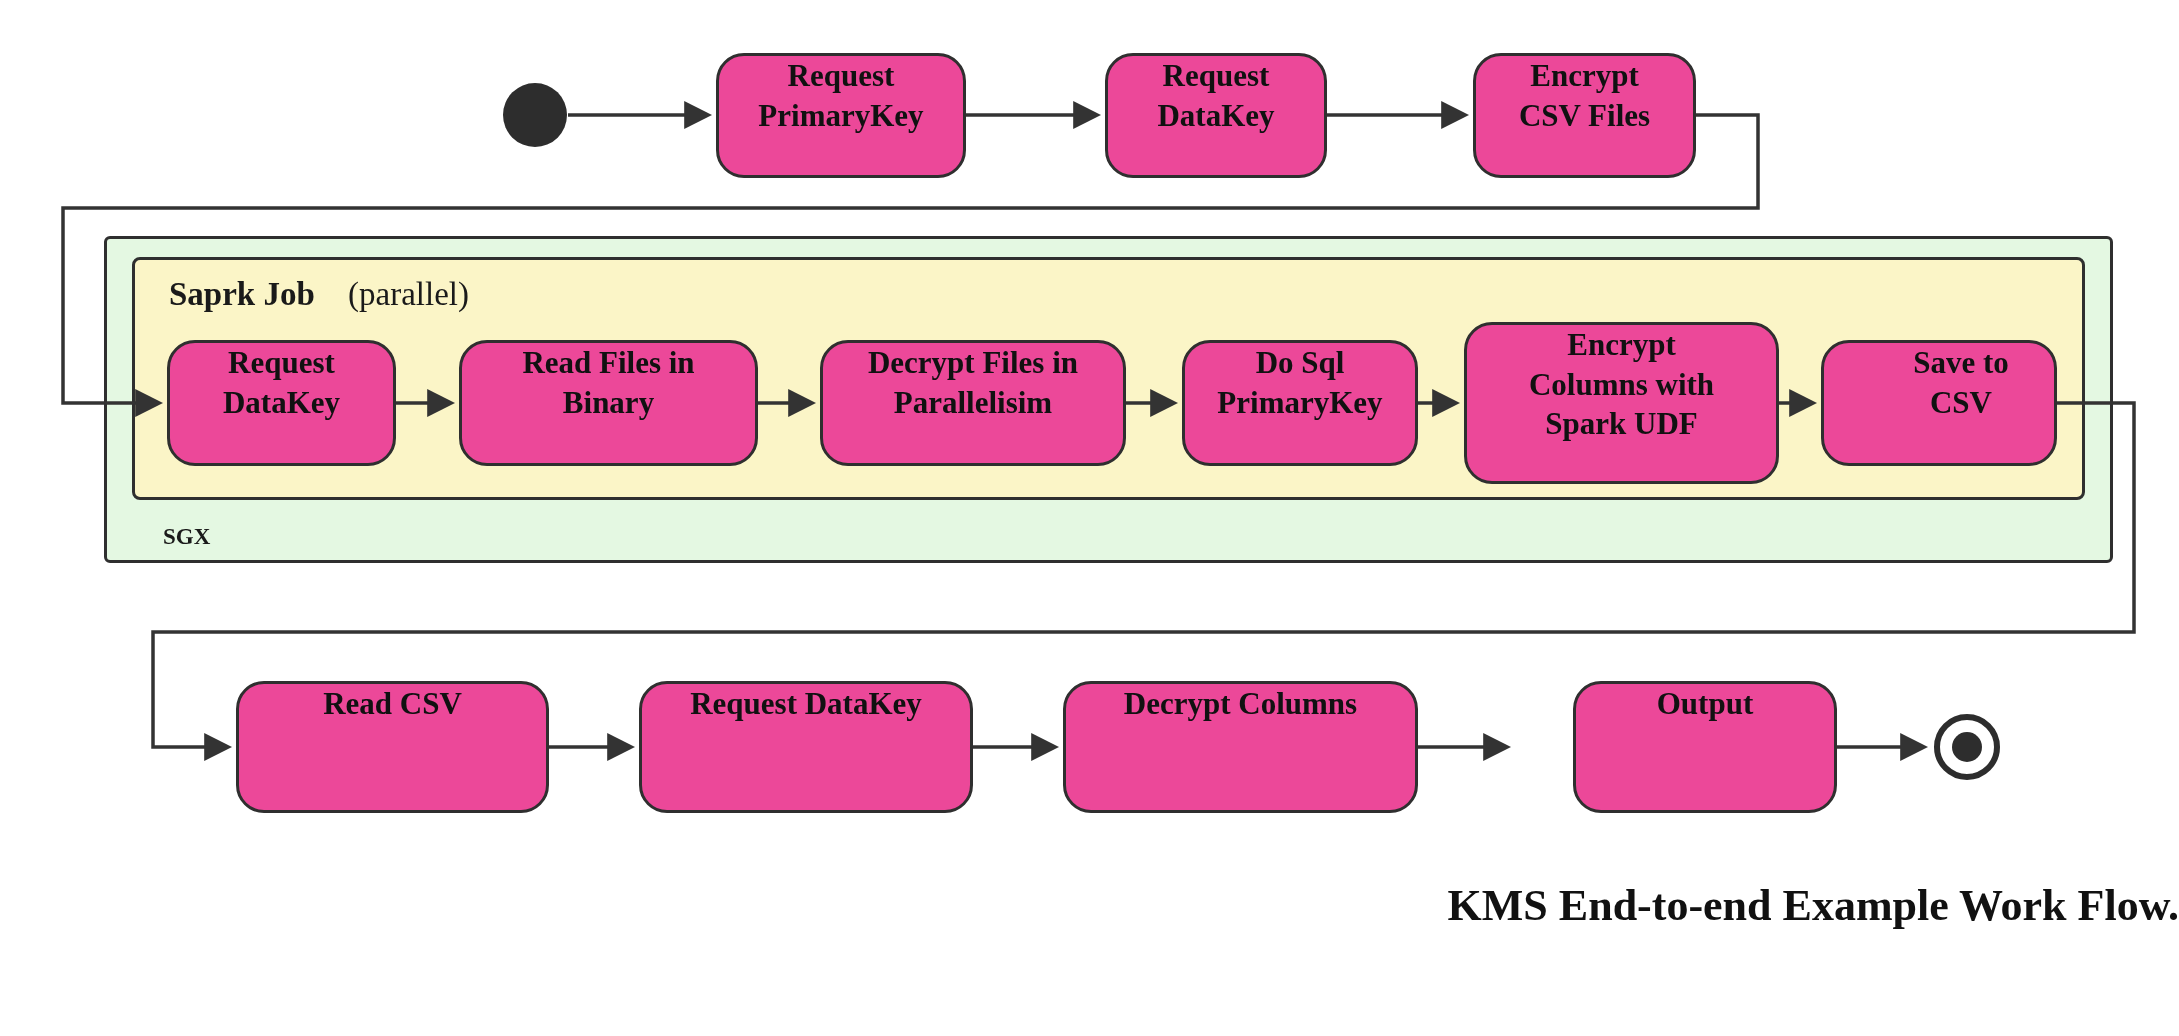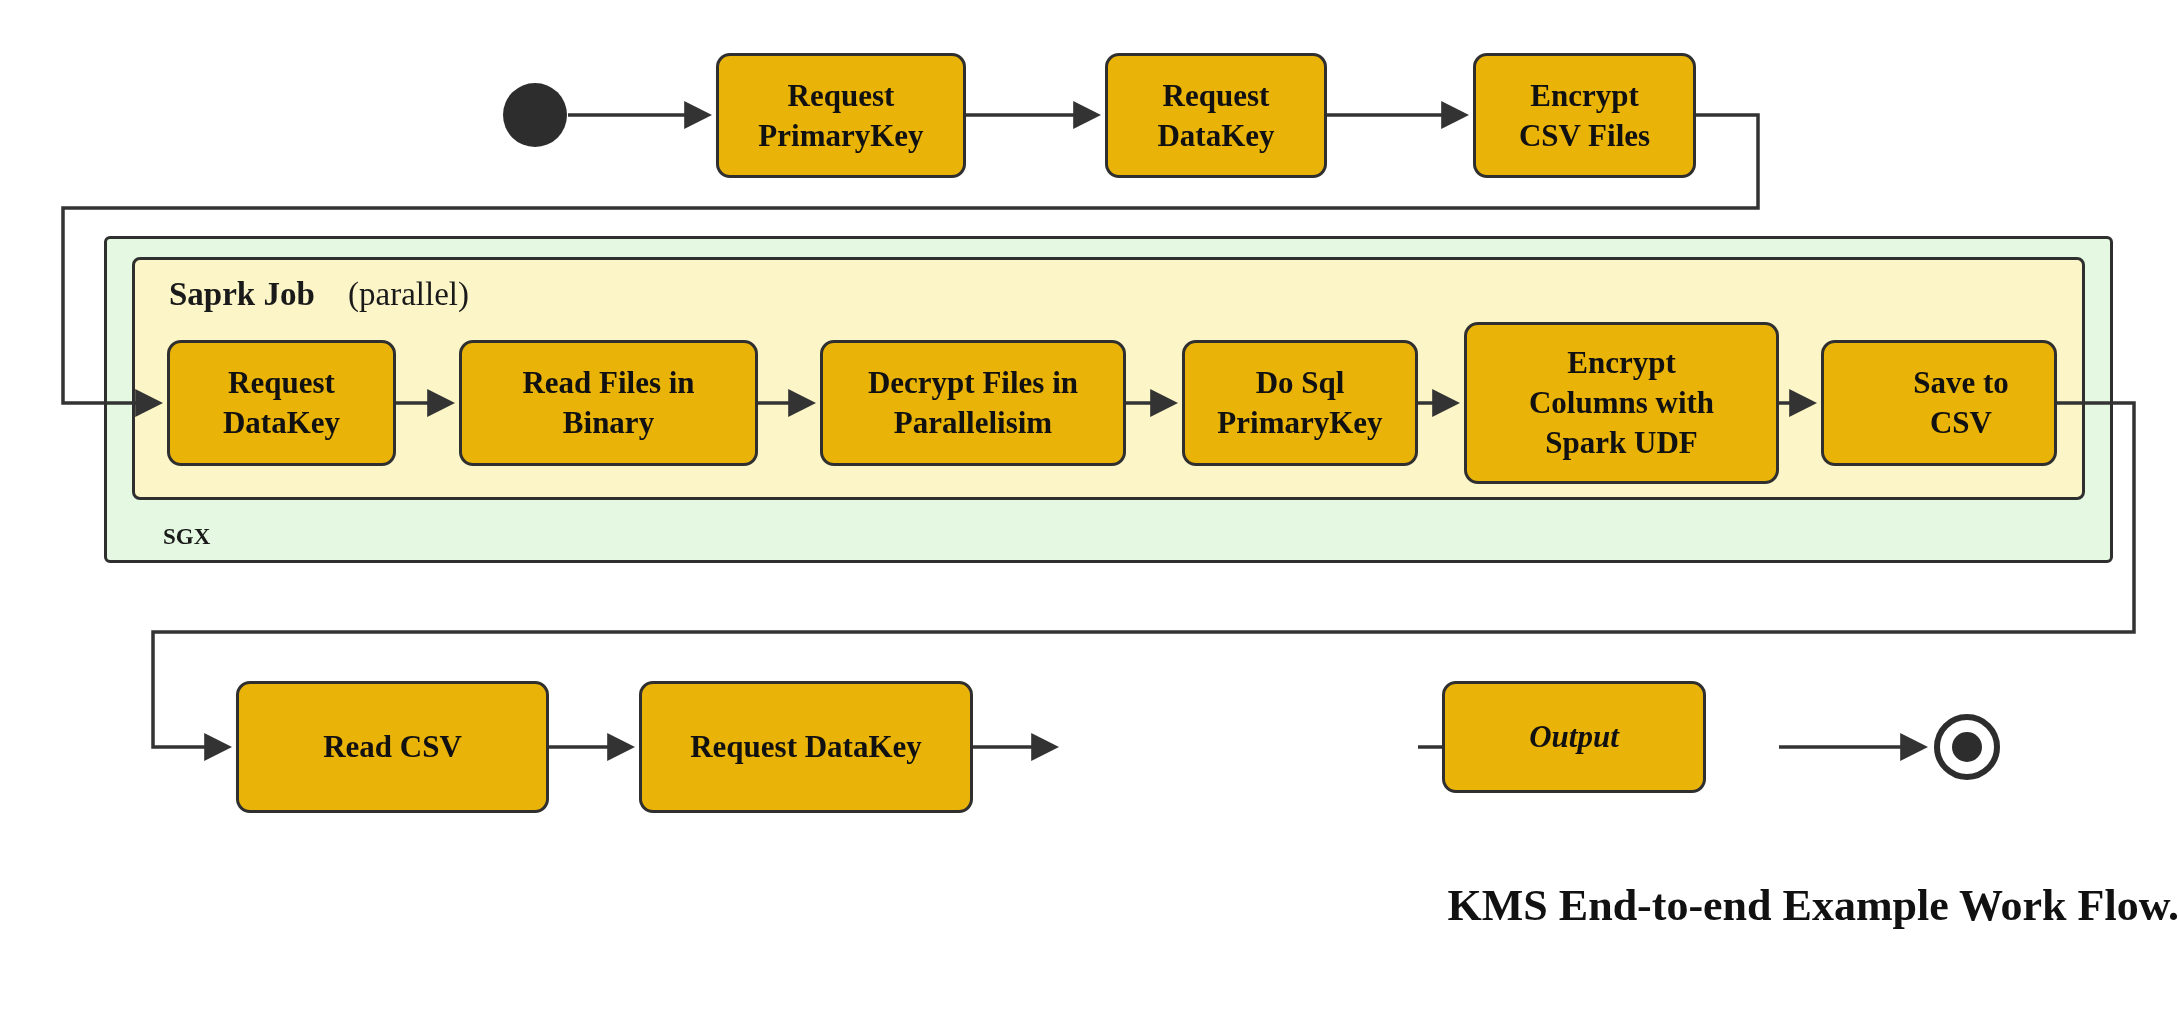--- a/index.html
+++ b/index.html
@@ -49,46 +49,45 @@
     width: 2179px; height: 1036px;
   }
   svg.edges path.edge {
     fill: none;
     stroke: #333333;
     stroke-width: 3.5;
   }
   
   .node {
     position: absolute;
-    background: #eab308;
+    background: #ec4899;
     border: 3.5px solid #2f2f2f;
-    border-radius: 14px;
+    border-radius: 28px;
     display: flex;
-    align-items: center;
     justify-content: center;
     text-align: center;
     font-weight: bold;
     font-size: 31px;
     line-height: 1.28;
     color: #111111;
   }
   .node .lbl { white-space: pre-line; padding: 0 12px; }
   .n1  { left: 716px;  top: 53px;  width: 250px; height: 125px; }
   .n2  { left: 1105px; top: 53px;  width: 222px; height: 125px; }
   .n3  { left: 1473px; top: 53px;  width: 223px; height: 125px; }
   .n4  { left: 167px;  top: 340px; width: 229px; height: 126px; }
   .n5  { left: 459px;  top: 340px; width: 299px; height: 126px; }
   .n6  { left: 820px;  top: 340px; width: 306px; height: 126px; }
   .n7  { left: 1182px; top: 340px; width: 236px; height: 126px; }
   .n8  { left: 1464px; top: 322px; width: 315px; height: 162px; }
   .n9  { left: 1821px; top: 340px; width: 236px; height: 126px; padding-left: 44px; }
   .n10 { left: 236px;  top: 681px; width: 313px; height: 132px; }
   .n11 { left: 639px;  top: 681px; width: 334px; height: 132px; }
   .n12 { left: 1063px; top: 681px; width: 355px; height: 132px; }
-  .n13 { left: 1442px; top: 681px; width: 264px; height: 112px; font-style: italic; }
+  .n13 { left: 1573px; top: 681px; width: 264px; height: 132px; }
   
   .title {
     position: absolute;
     left: 0; top: 880px;
     width: 2179px;
     text-align: right;
     font-weight: bold;
     font-size: 44px;
     color: #111111;
   }
@@ -172,19 +171,22 @@
   </div>
   <div class="node n9">
     <span class="lbl">Save to CSV</span>
   </div>
   <div class="node n10">
     <span class="lbl">Read CSV</span>
   </div>
   <div class="node n11">
     <span class="lbl">Request DataKey</span>
   </div>
+  <div class="node n12">
+    <span class="lbl">Decrypt Columns</span>
+  </div>
   <div class="node n13">
     <span class="lbl">Output</span>
   </div>
 
   <div class="title">KMS End-to-end Example Work Flow.</div>
 
 </div>
 
 </body></html>

